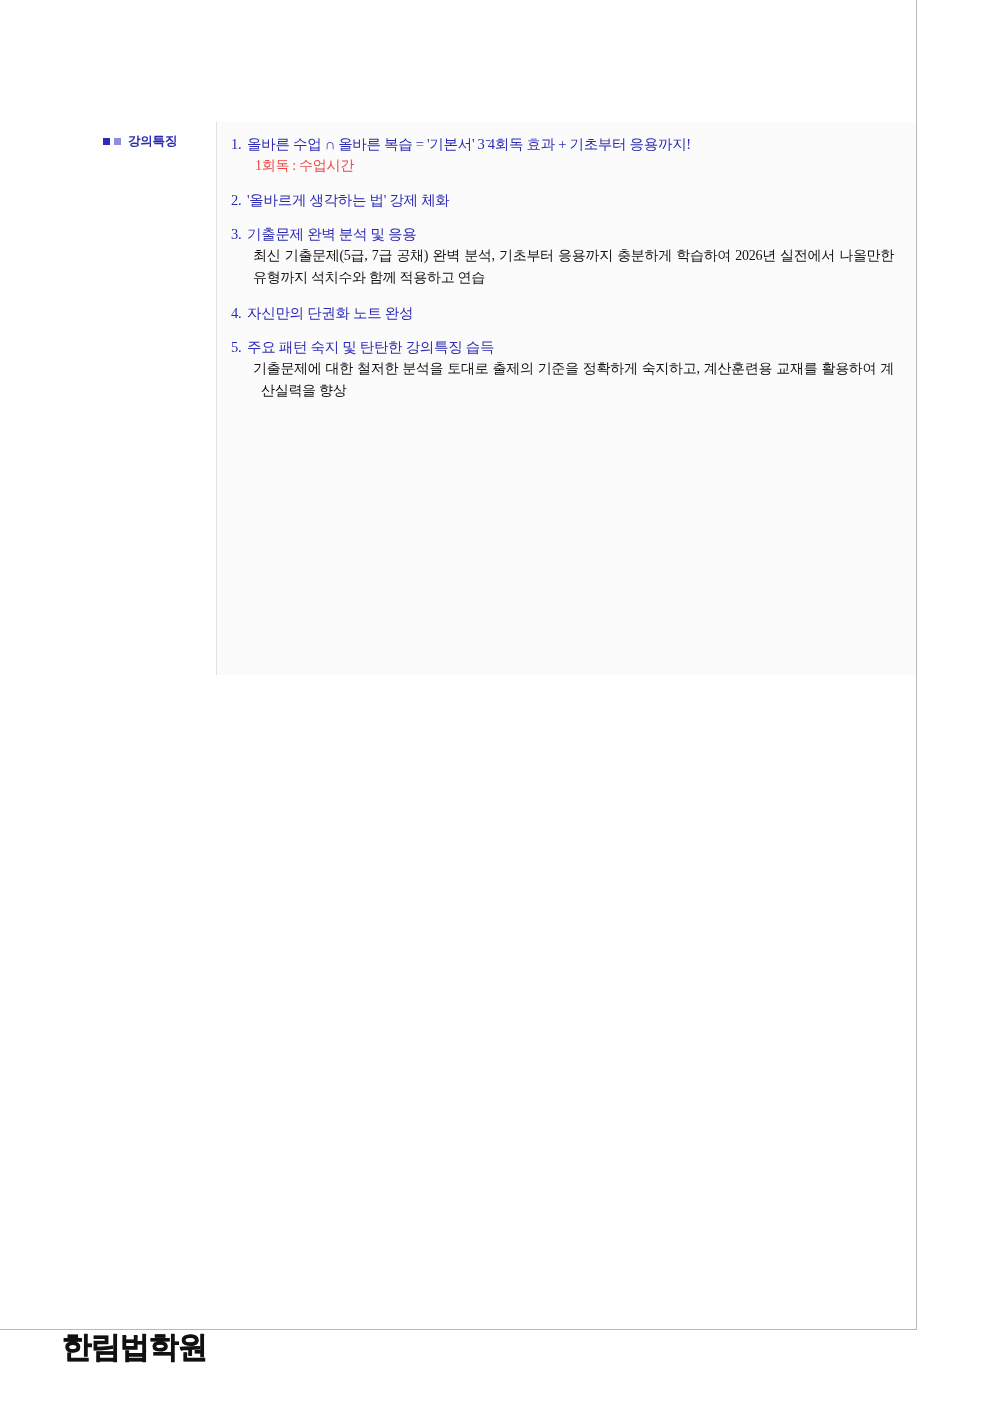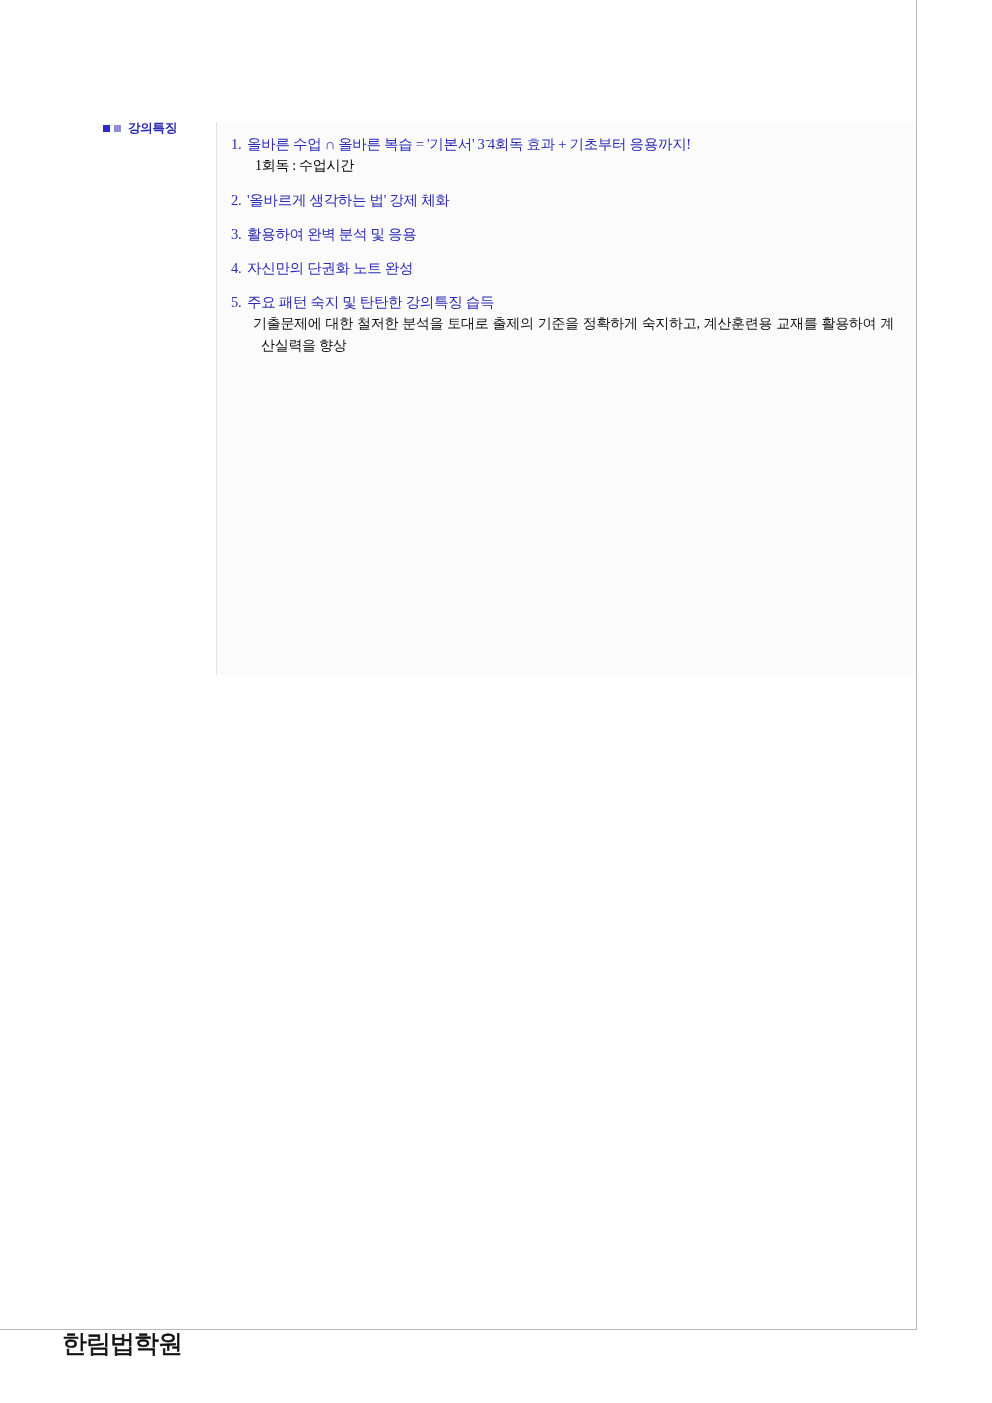--- a/index.html
+++ b/index.html
@@ -25,21 +25,21 @@
     height: 1330px;
     border-right: 1px solid #b8b8b8;
     border-bottom: 1px solid #b8b8b8;
     box-sizing: border-box;
   }
 
   
   .section-label {
     position: absolute;
     left: 103px;
-    top: 120px;
+    top: 133px;
     display: flex;
     align-items: center;
     gap: 4px;
     white-space: nowrap;
   }
   .sq {
     width: 7px;
     height: 7px;
     display: inline-block;
   }
@@ -83,21 +83,21 @@
     flex: 0 0 22px;
     text-align: left;
     padding-left: 6px;
     box-sizing: border-box;
   }
   .item-title {
     flex: 1;
   }
   .sub {
     font-size: 14px;
-    color: #000000;
+    color: #ef4444;
     line-height: 1.55;
     letter-spacing: -0.3px;
     padding-left: 30px;
   }
   .sub.indent-more {
     padding-left: 36px;
   }
   .para {
     font-size: 14px;
     color: #111;
@@ -111,22 +111,22 @@
     padding-left: 36px;
     text-indent: -8px;
   }
 
   
   .footer-logo {
     position: absolute;
     left: 62px;
     top: 1327px;
     font-family: "Liberation Sans", "DejaVu Sans", sans-serif;
-    font-size: 25px;
-    font-weight: normal;
+    font-size: 30px;
+    font-weight: bold;
     color: #111;
     letter-spacing: -1px;
     text-align: center;
     -webkit-text-stroke: 0.6px #111;
   }
 </style>
 </head>
 <body>
 
 <div class="page-frame"></div>
@@ -150,22 +150,23 @@
   <div class="item">
     <div class="item-head">
       <span class="item-num">2.</span>
       <span class="item-title">'올바르게 생각하는 법' 강제 체화</span>
     </div>
   </div>
 
   <div class="item">
     <div class="item-head">
       <span class="item-num">3.</span>
-      <span class="item-title">활용하여 완벽 분석 및 응용</span>
+      <span class="item-title">기출문제 완벽 분석 및 응용</span>
     </div>
+    <div class="para">최신 기출문제(5급, 7급 공채) 완벽 분석, 기초부터 응용까지 충분하게 학습하여 2026년 실전에서 나올만한 유형까지 석치수와 함께 적용하고 연습</div>
   </div>
 
   <div class="item">
     <div class="item-head">
       <span class="item-num">4.</span>
       <span class="item-title">자신만의 단권화 노트 완성</span>
     </div>
   </div>
 
   <div class="item">

